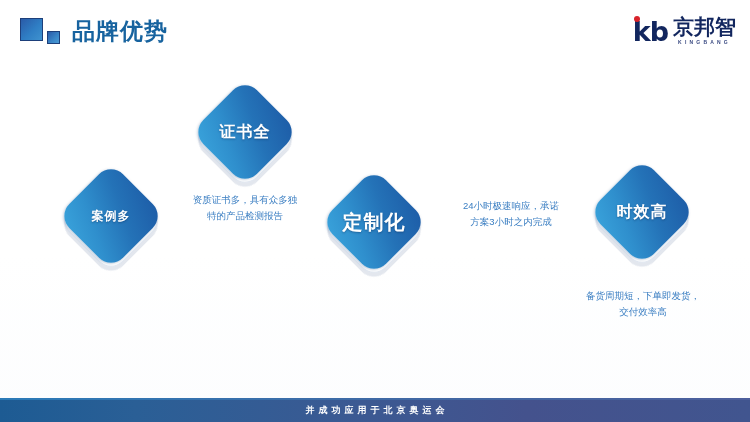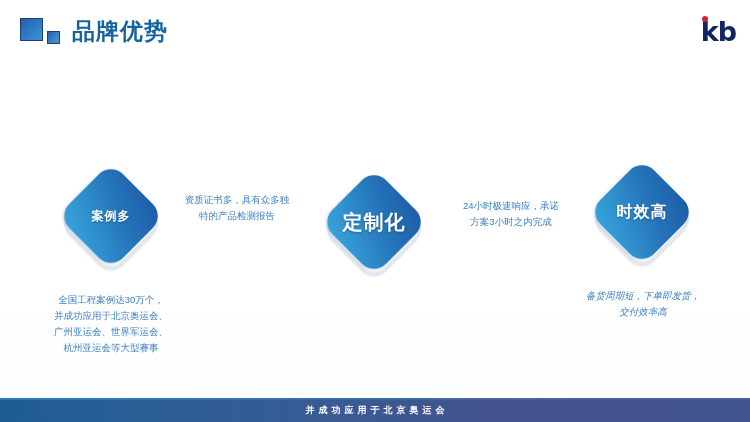--- a/index.html
+++ b/index.html
@@ -191,37 +191,45 @@
   <div class="header">
     <div class="sq-big"></div>
     <div class="sq-small"></div>
     <div class="page-title">品牌优势</div>
 
     <div class="logo">
       <div class="logo-kb">
         <span class="logo-dot"></span>
         <span>kb</span>
       </div>
+      <div class="logo-cn-wrap">
+        <div class="logo-cn">京邦智</div>
+        <div class="logo-en">KINGBANG</div>
+      </div>
     </div>
   </div>
 
   <div class="item" style="left:57px; top:162px;">
     <div class="dia-wrap" style="width:108px;height:108px;">
       <div class="dia-layer dia-shadow2" style="width:76px;height:76px;left:16px;top:24px;"></div>
       <div class="dia-layer dia-shadow1" style="width:76px;height:76px;left:16px;top:20px;"></div>
       <div class="dia-face" style="width:76px;height:76px;left:16px;top:16px;"></div>
       <div class="dia-label" style="width:108px;height:108px;font-size:12px;">案例多</div>
     </div>
   </div>
-  <div class="desc" style="left:15px; top:292px; width:192px;">全国工程案例达30万个，
-并成功应用于北京奥运会、
-广州亚运会、世界军运会、
-杭州亚运会等大型赛事</div>
-
-  <div class="desc" style="left:144px; top:192px; width:186px;">资质证书多，具有众多独
+
+  <div class="item" style="left:191px; top:78px;">
+    <div class="dia-wrap" style="width:108px;height:108px;">
+      <div class="dia-layer dia-shadow2" style="width:76px;height:76px;left:16px;top:24px;"></div>
+      <div class="dia-layer dia-shadow1" style="width:76px;height:76px;left:16px;top:20px;"></div>
+      <div class="dia-face" style="width:76px;height:76px;left:16px;top:16px;"></div>
+      <div class="dia-label" style="width:108px;height:108px;font-size:16px;">证书全</div>
+    </div>
+  </div>
+  <div class="desc" style="left:152px; top:192px; width:186px;">资质证书多，具有众多独
 特的产品检测报告</div>
 
   <div class="item" style="left:320px; top:168px;">
     <div class="dia-wrap" style="width:108px;height:108px;">
       <div class="dia-layer dia-shadow2" style="width:76px;height:76px;left:16px;top:24px;"></div>
       <div class="dia-layer dia-shadow1" style="width:76px;height:76px;left:16px;top:20px;"></div>
       <div class="dia-face" style="width:76px;height:76px;left:16px;top:16px;"></div>
       <div class="dia-label" style="width:108px;height:108px;font-size:20px;">定制化</div>
     </div>
   </div>
@@ -230,21 +238,21 @@
 方案3小时之内完成</div>
 
   <div class="item" style="left:588px; top:158px;">
     <div class="dia-wrap" style="width:108px;height:108px;">
       <div class="dia-layer dia-shadow2" style="width:76px;height:76px;left:16px;top:24px;"></div>
       <div class="dia-layer dia-shadow1" style="width:76px;height:76px;left:16px;top:20px;"></div>
       <div class="dia-face" style="width:76px;height:76px;left:16px;top:16px;"></div>
       <div class="dia-label" style="width:108px;height:108px;font-size:16px;">时效高</div>
     </div>
   </div>
-  <div class="desc" style="left:548px; top:288px; width:190px;font-style:italic;">备货周期短，下单即发货，
+  <div class="desc" style="left:548px; top:288px; width:190px;">备货周期短，下单即发货，
 交付效率高</div>
 
   <div class="footer">
     <div class="footer-top-line"></div>
     <div class="footer-text">并成功应用于北京奥运会</div>
   </div>
 
 </div>
 
 </body></html>

